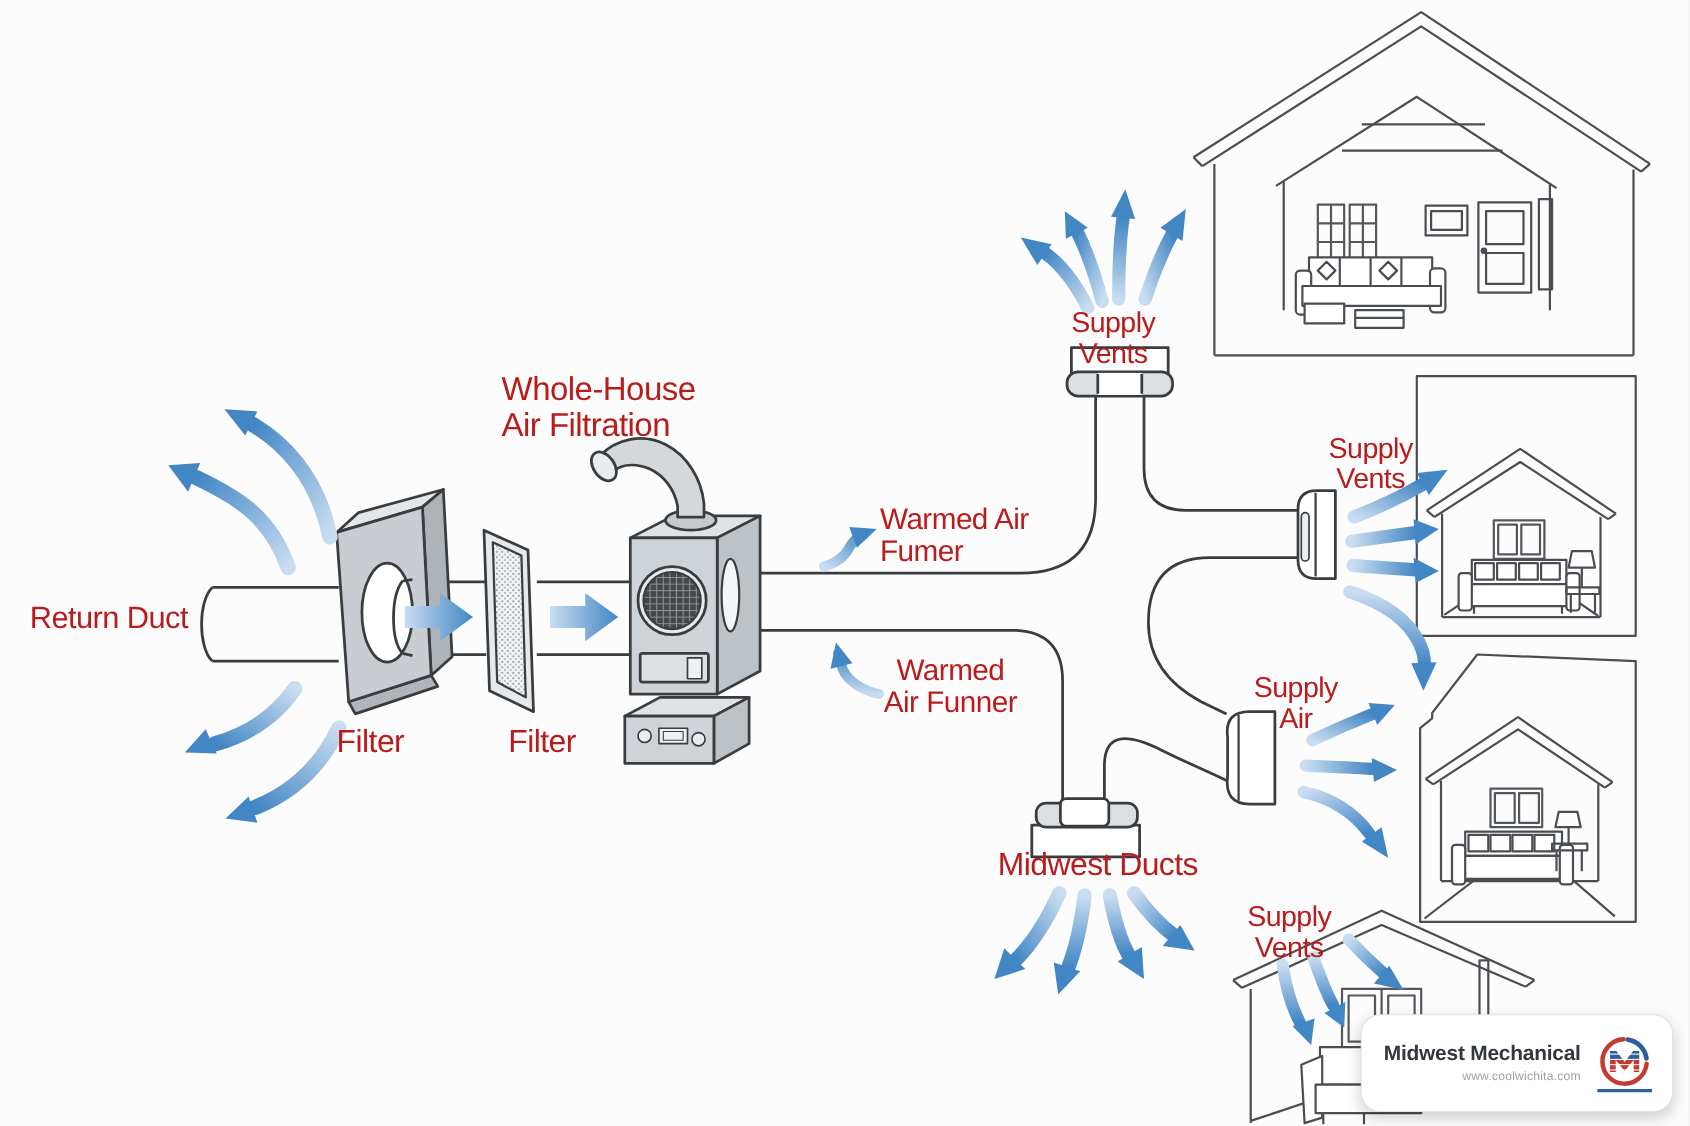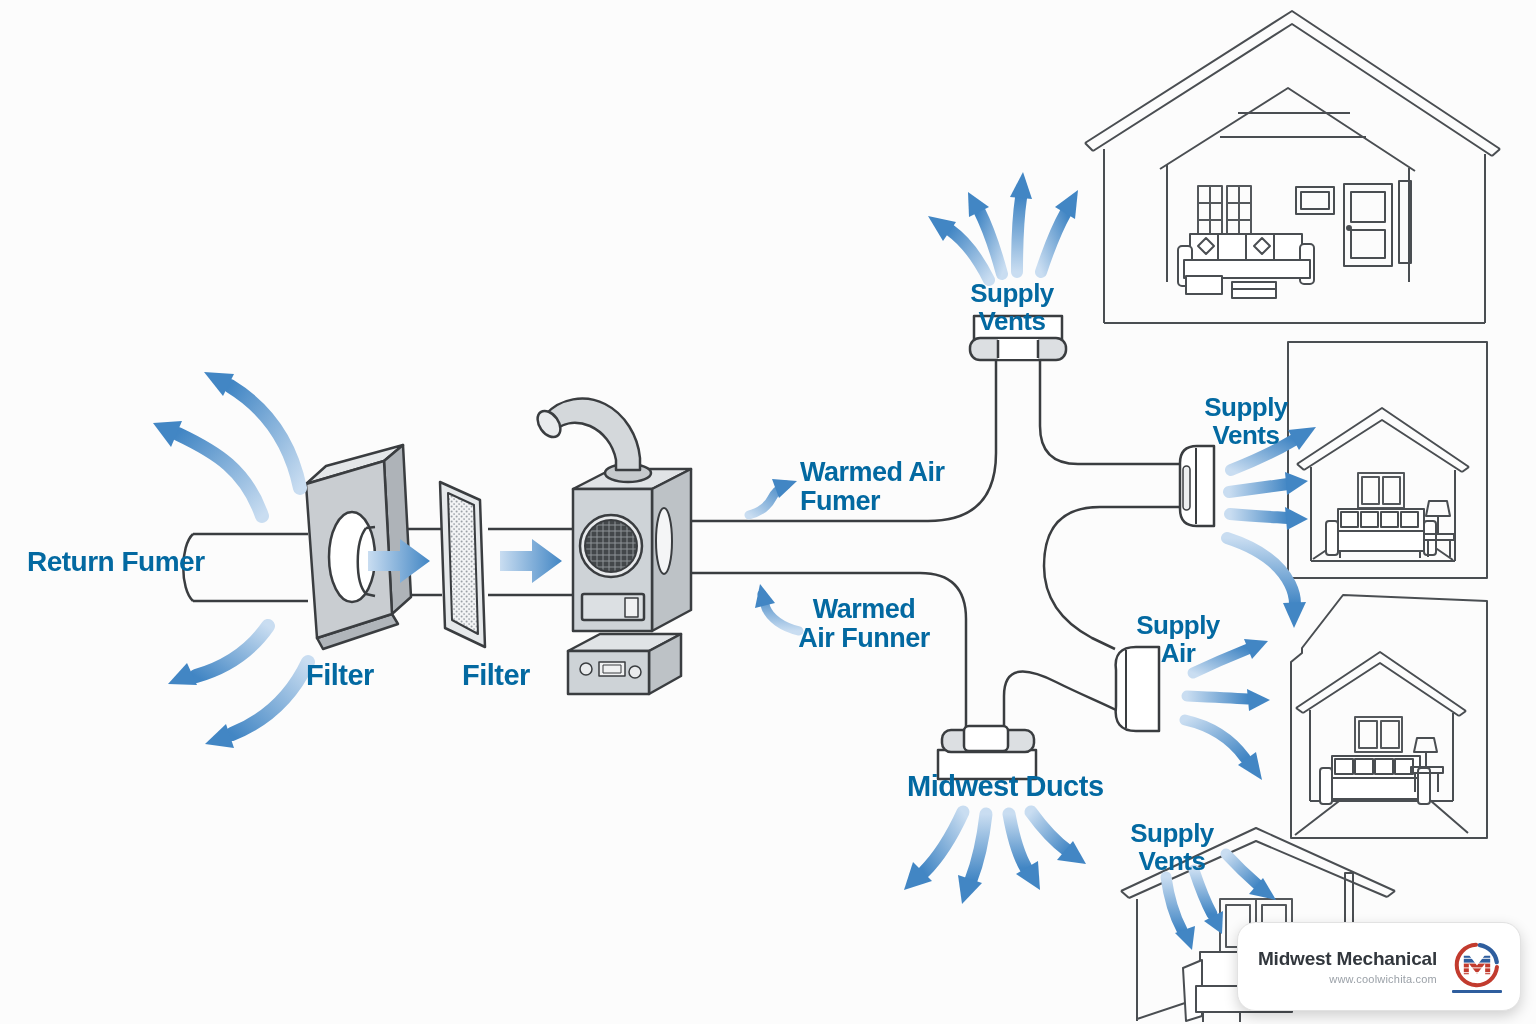--- a/index.html
+++ b/index.html
@@ -1,19 +1,19 @@
 <!DOCTYPE html>
 <html><head>
 <meta charset="utf-8">
 <style>
   html,body{margin:0;padding:0;background:#e9e9e9;}
   #canvas{position:relative;width:1536px;height:1024px;background:#fcfcfc;overflow:hidden;
           font-family:"Liberation Sans",sans-serif;}
   #art{position:absolute;inset:0;}
-  .lbl{position:absolute;font-weight:700;color:#0369a1;white-space:pre-line;
+  .lbl{position:absolute;font-weight:400;color:#b91c1c;white-space:pre-line;
        line-height:1.08;letter-spacing:-0.5px;font-family:"Liberation Sans",sans-serif;}
   .ctr{text-align:center;}
   #title{left:456px;top:339px;font-size:30px;}
   #lbl-return{left:27px;top:547px;font-size:28px;}
   #lbl-filter1{left:306px;top:660px;font-size:29px;}
   #lbl-filter2{left:462px;top:660px;font-size:29px;}
   #lbl-warm-top{left:800px;top:458px;font-size:27px;}
   #lbl-warm-bot{left:788px;top:595px;width:152px;font-size:27px;}
   #lbl-sv-top{left:960px;top:279px;width:104px;font-size:26px;}
   #lbl-sv-right{left:1196px;top:393px;width:100px;font-size:26px;}
@@ -350,21 +350,23 @@
       <path d="M 1166,877 C 1169,898 1175,917 1182,930" stroke="url(#g-d)" stroke-width="11"></path>
       <polygon points="1192,950 1175,933 1195,926" fill="#4286c4" stroke="none"></polygon>
       <path d="M 1194,870 C 1200,888 1206,903 1212,914" stroke="url(#g-d)" stroke-width="11"></path>
       <polygon points="1222,934 1204,921 1223,911" fill="#4286c4" stroke="none"></polygon>
       <path d="M 1226,854 C 1239,868 1250,878 1258,885" stroke="url(#g-dr)" stroke-width="11"></path>
       <polygon points="1276,900 1249,894 1263,878" fill="#4286c4" stroke="none"></polygon>
     </g>
   </g>
 </svg>
 
-<div class="lbl" id="lbl-return">Return Fumer</div>
+<div class="lbl" id="title">Whole-House
+Air Filtration</div>
+<div class="lbl" id="lbl-return">Return Duct</div>
 <div class="lbl" id="lbl-filter1">Filter</div>
 <div class="lbl" id="lbl-filter2">Filter</div>
 <div class="lbl ctr" id="lbl-warm-bot">Warmed
 Air Funner</div>
 <div class="lbl" id="lbl-warm-top">Warmed Air
 Fumer</div>
 <div class="lbl ctr" id="lbl-sv-top">Supply
 Vents</div>
 <div class="lbl ctr" id="lbl-sv-right">Supply
 Vents</div>

